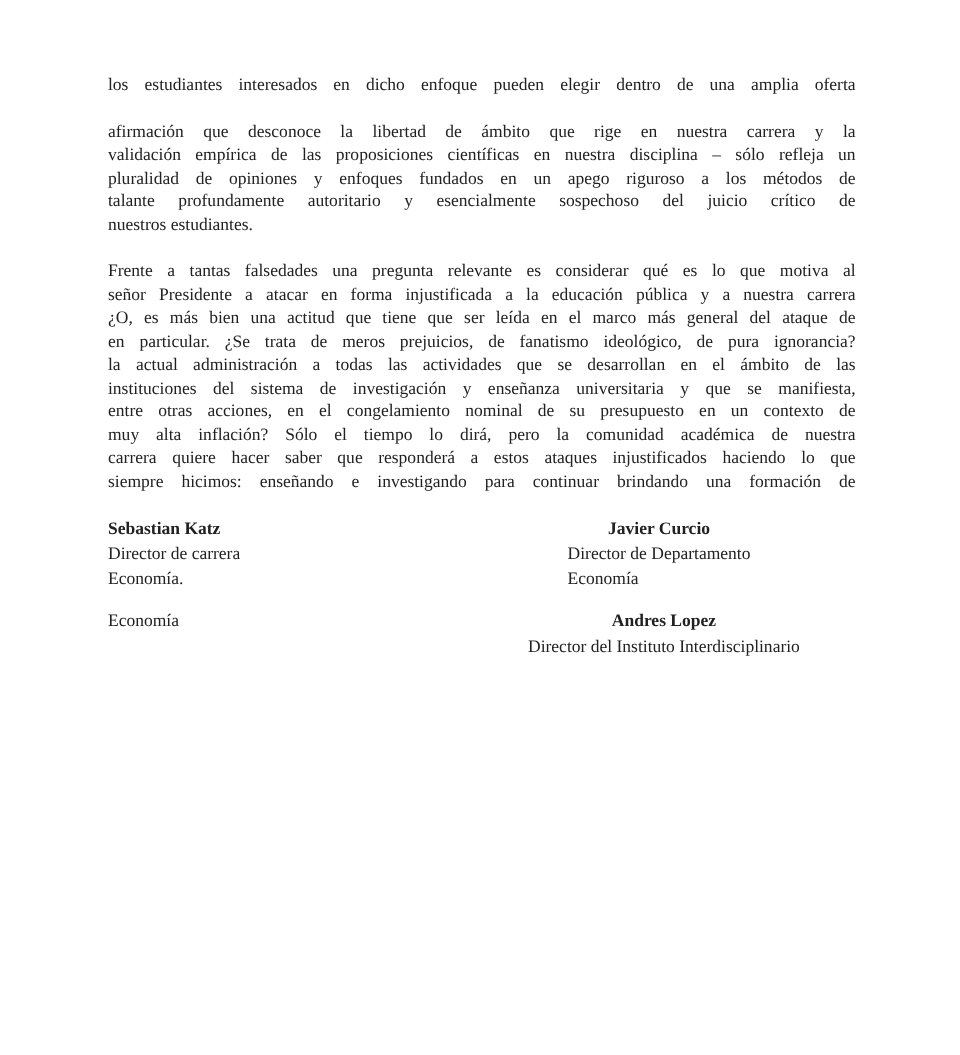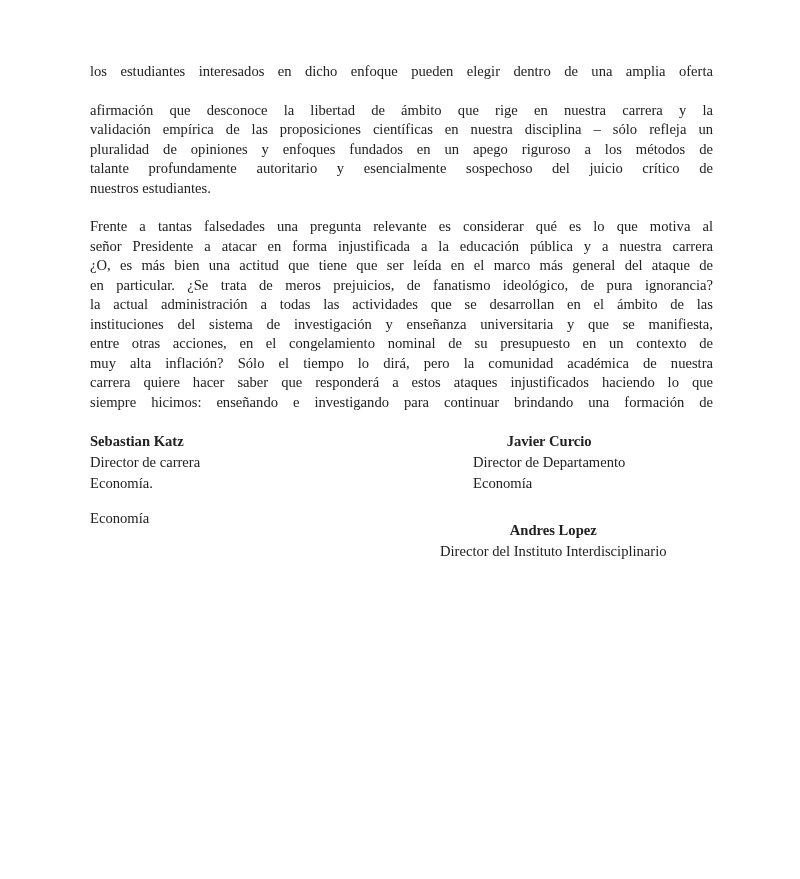--- a/index.html
+++ b/index.html
@@ -49,21 +49,21 @@
   }
   .sig-col-left {
     width: 310px;
     flex: 0 0 310px;
     text-align: left;
   }
   .sig-col-right {
     flex: 1 1 auto;
   }
   .sig-col-right.r1 { padding-left: 73px; }
-  .sig-col-right.r2 { padding-left: 40px; margin-top: 12px; }
+  .sig-col-right.r2 { padding-left: 40px; }
   .sig-inner {
     display: inline-block;
   }
   .sig-inner.left-align  { text-align: left; }
   .sig-inner.center-align { text-align: center; }
   .sig-name {
     font-weight: bold;
   }
   .sig-name.centered {
     text-align: center;

